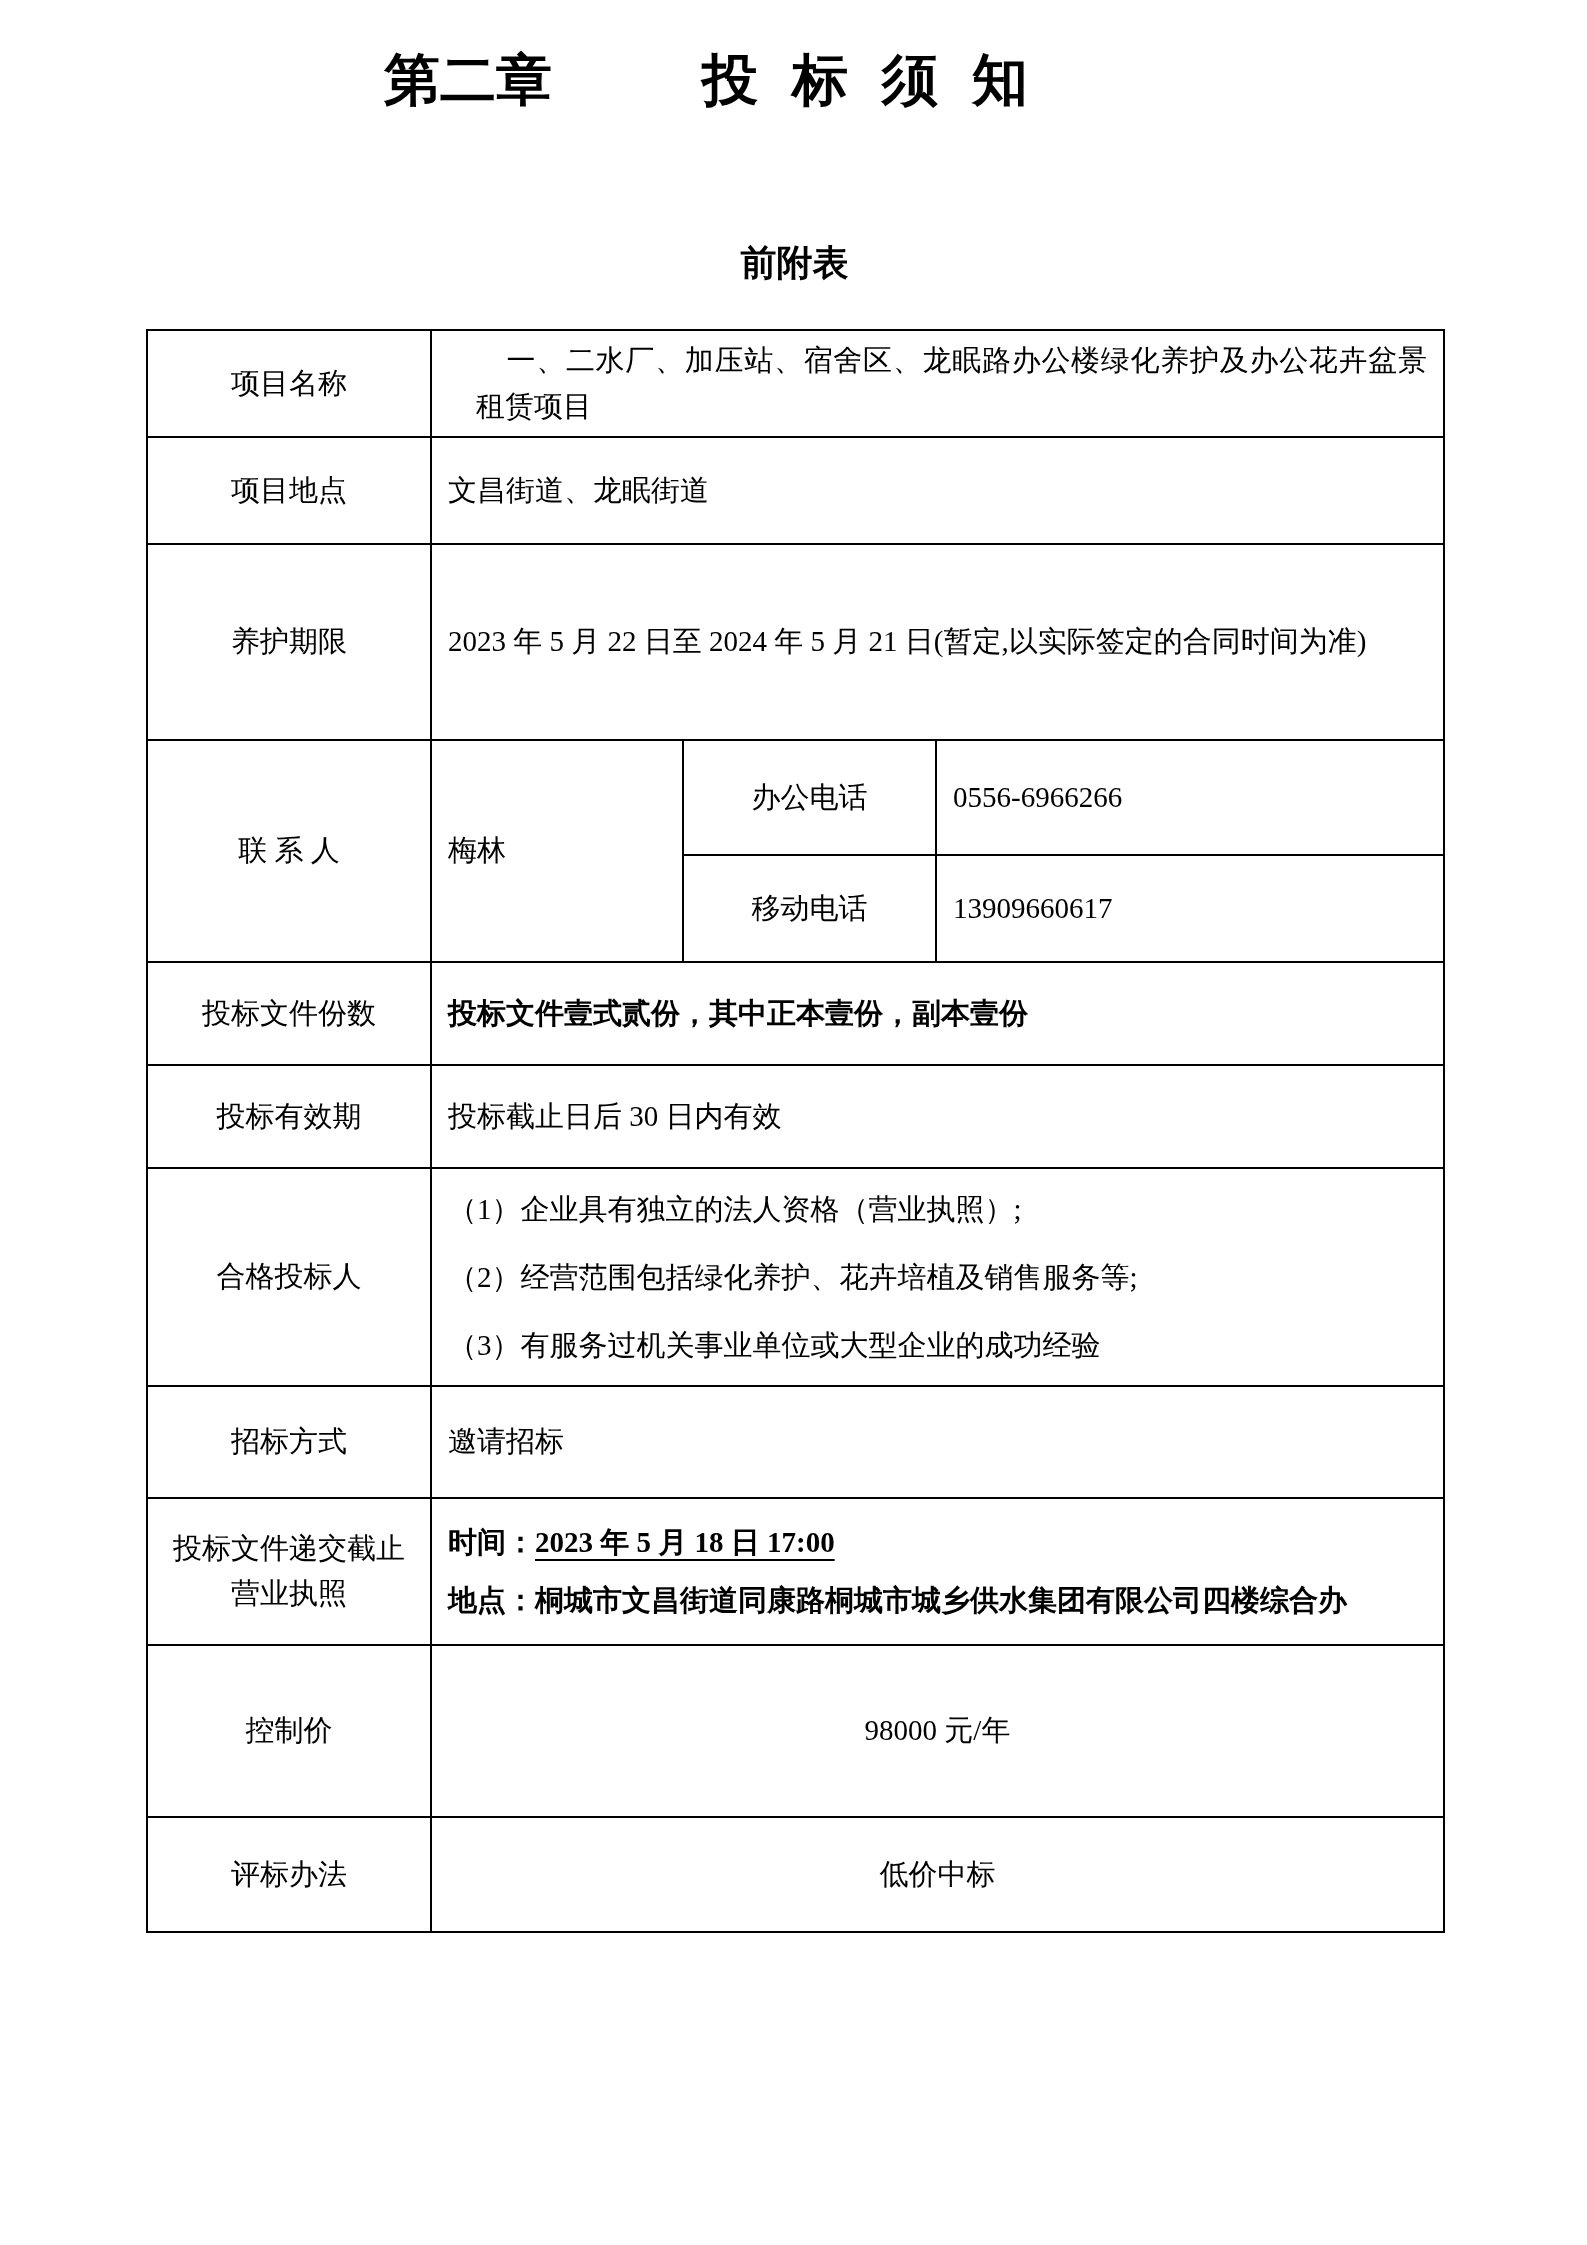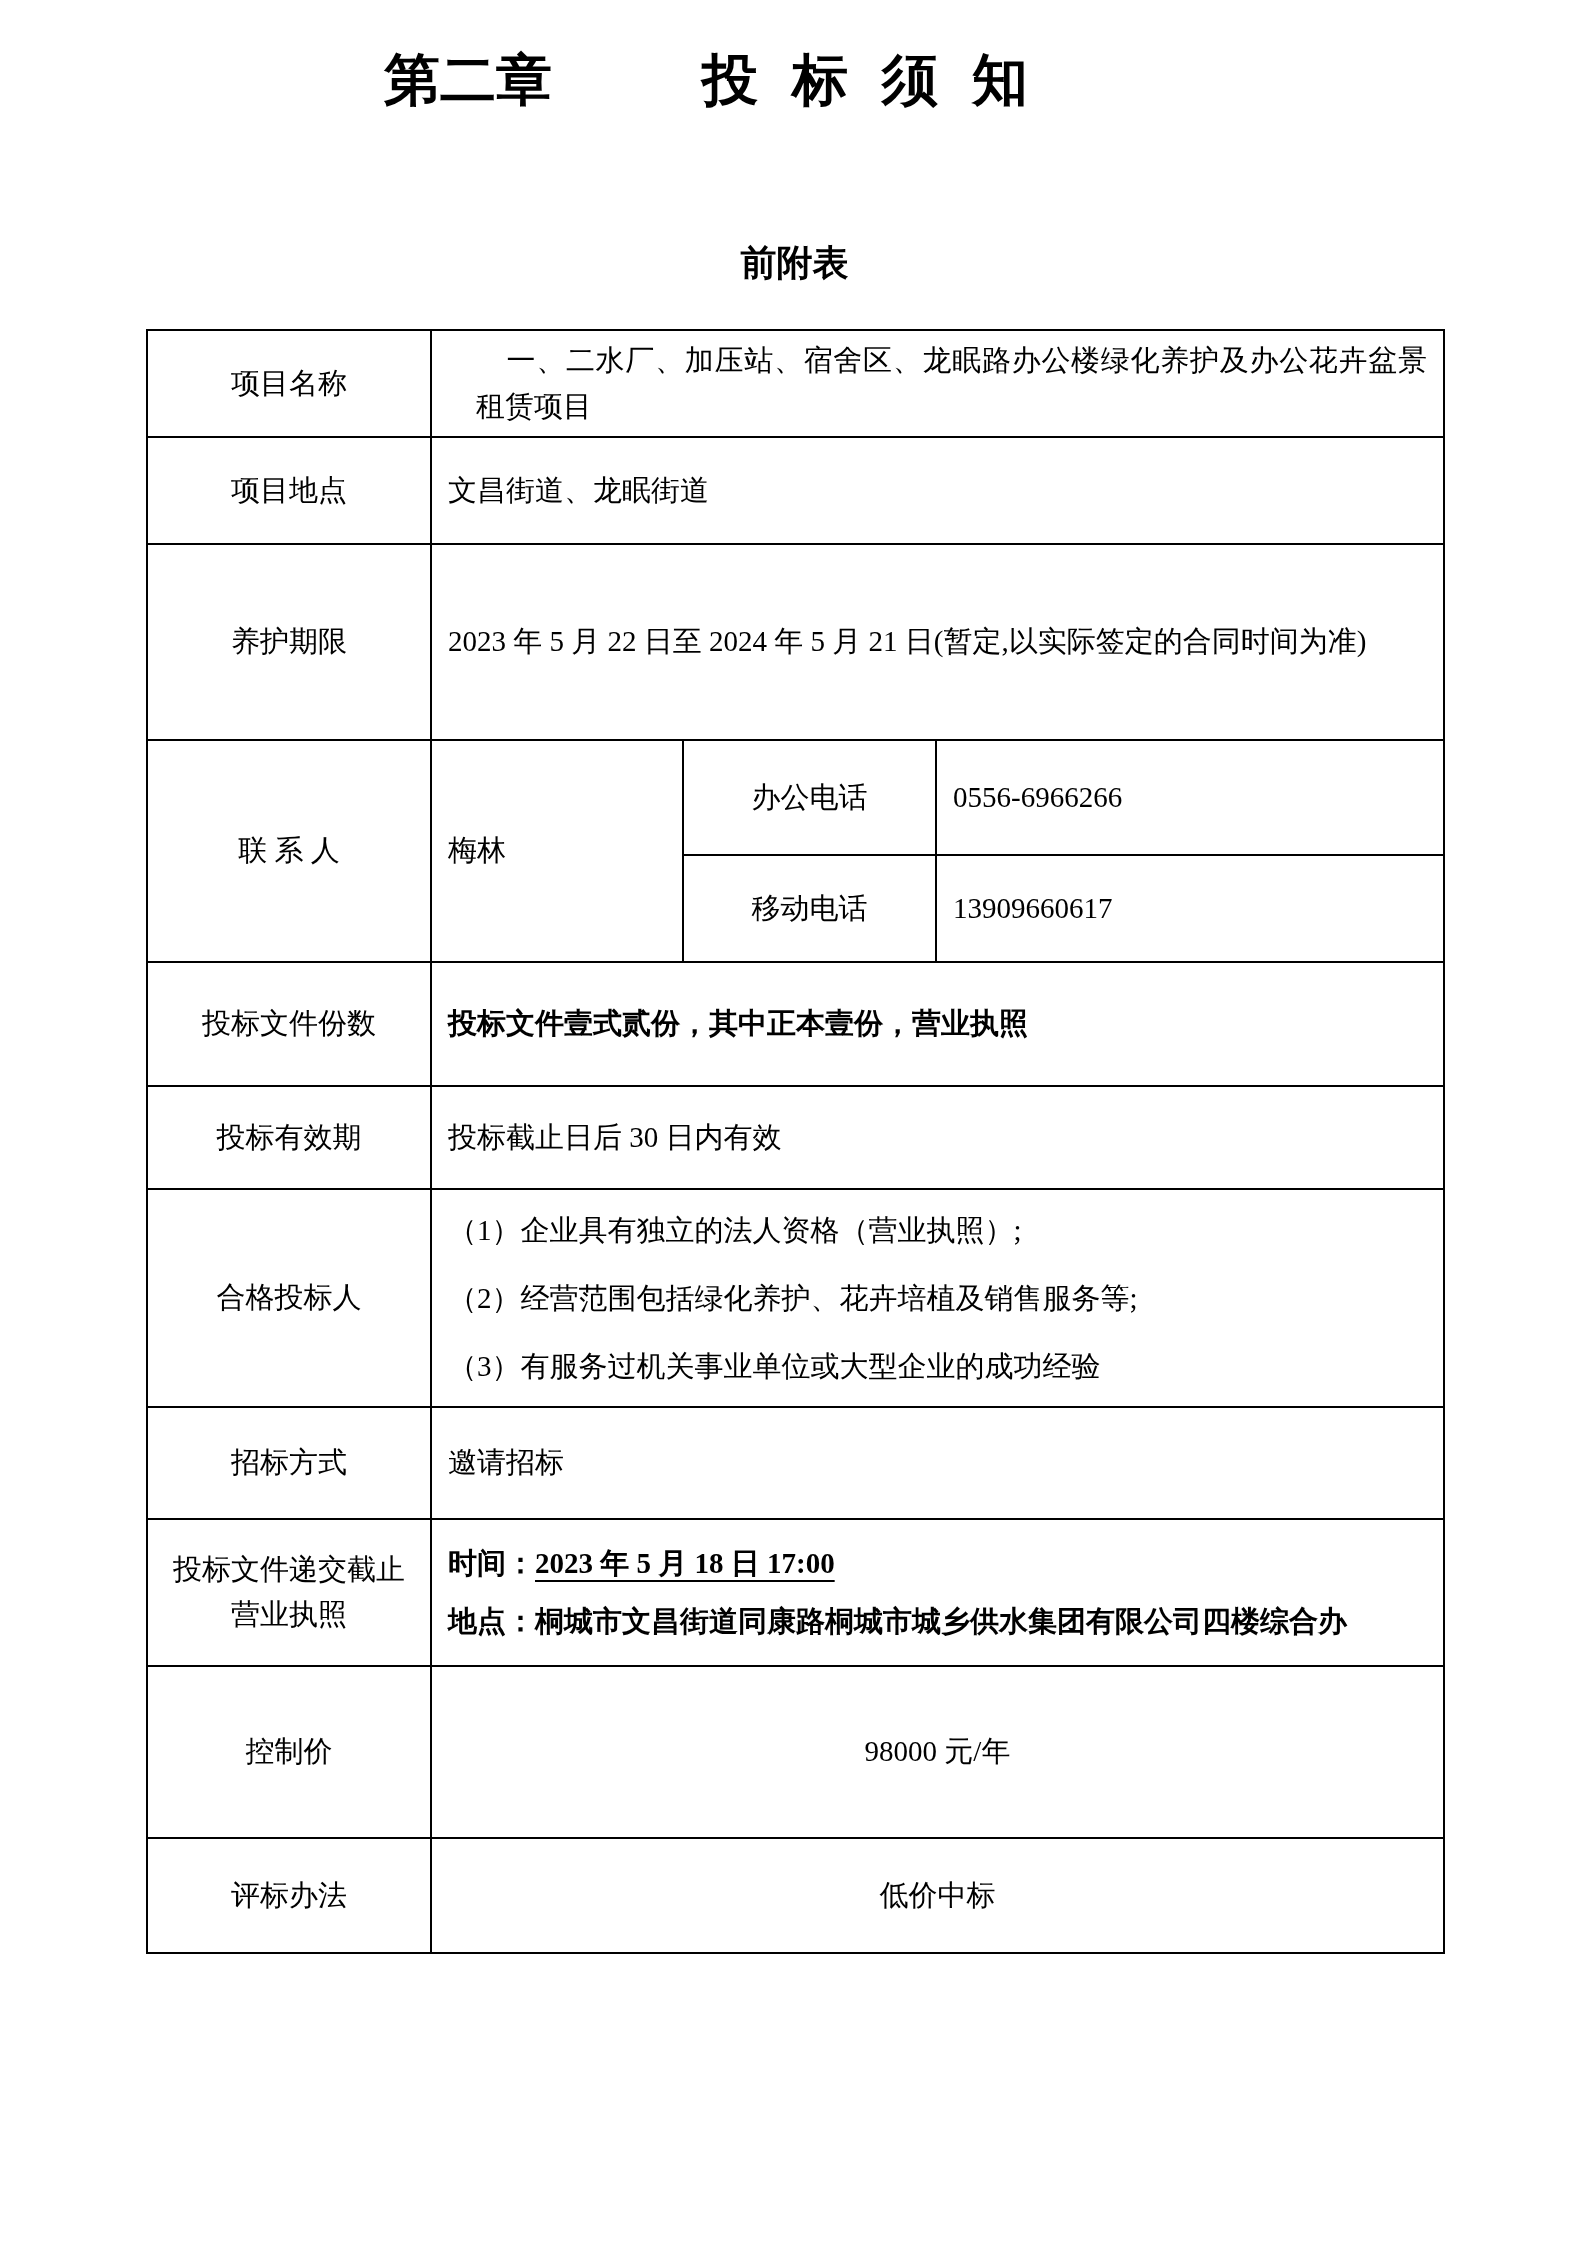--- a/index.html
+++ b/index.html
@@ -81,21 +81,21 @@
     line-height: 1.6;
     padding-left: 44px;
   }
   .front-table td.value.centered { text-align: center; padding: 6px 8px; }
   .front-table td.value.bold { font-weight: bold; }
   .row-name        { height: 105px; border-radius: 29px; }
   .row-location    { height: 107px; border-radius: 32px; }
   .row-period      { height: 196px; }
   .row-contact-a   { height: 115px; }
   .row-contact-b   { height: 107px; }
-  .row-copies      { height: 124px; }
+  .row-copies      { height: 103px; }
   .row-validity    { height: 103px; }
   .row-qualified   { height: 210px; }
   .row-method      { height: 112px; }
   .row-submission  { height: 147px; }
   .row-price       { height: 172px; }
   .row-evaluation  { height: 115px; margin-left: 7px; }
   .qualified-item  { line-height: 68px; white-space: nowrap; }
   .submission-line { line-height: 58px; white-space: nowrap; font-weight: bold; }
   .underlined { text-decoration: underline; text-underline-offset: 7px; }
   .label-line { line-height: 1.55; }
@@ -143,21 +143,21 @@
           <td class="sublabel">办公电话</td>
           <td class="value">0556-6966266</td>
         </tr>
         <tr class="row-contact-b">
           <td class="sublabel">移动电话</td>
           <td class="value">13909660617</td>
         </tr>
 
         <tr class="row-copies">
           <td class="label">投标文件份数</td>
-          <td class="value bold" colspan="3">投标文件壹式贰份，其中正本壹份，营业执照</td>
+          <td class="value bold" colspan="3">投标文件壹式贰份，其中正本壹份，副本壹份</td>
         </tr>
 
         <tr class="row-validity">
           <td class="label">投标有效期</td>
           <td class="value" colspan="3">投标截止日后 30 日内有效</td>
         </tr>
 
         <tr class="row-qualified">
           <td class="label">合格投标人</td>
           <td class="value" colspan="3">

